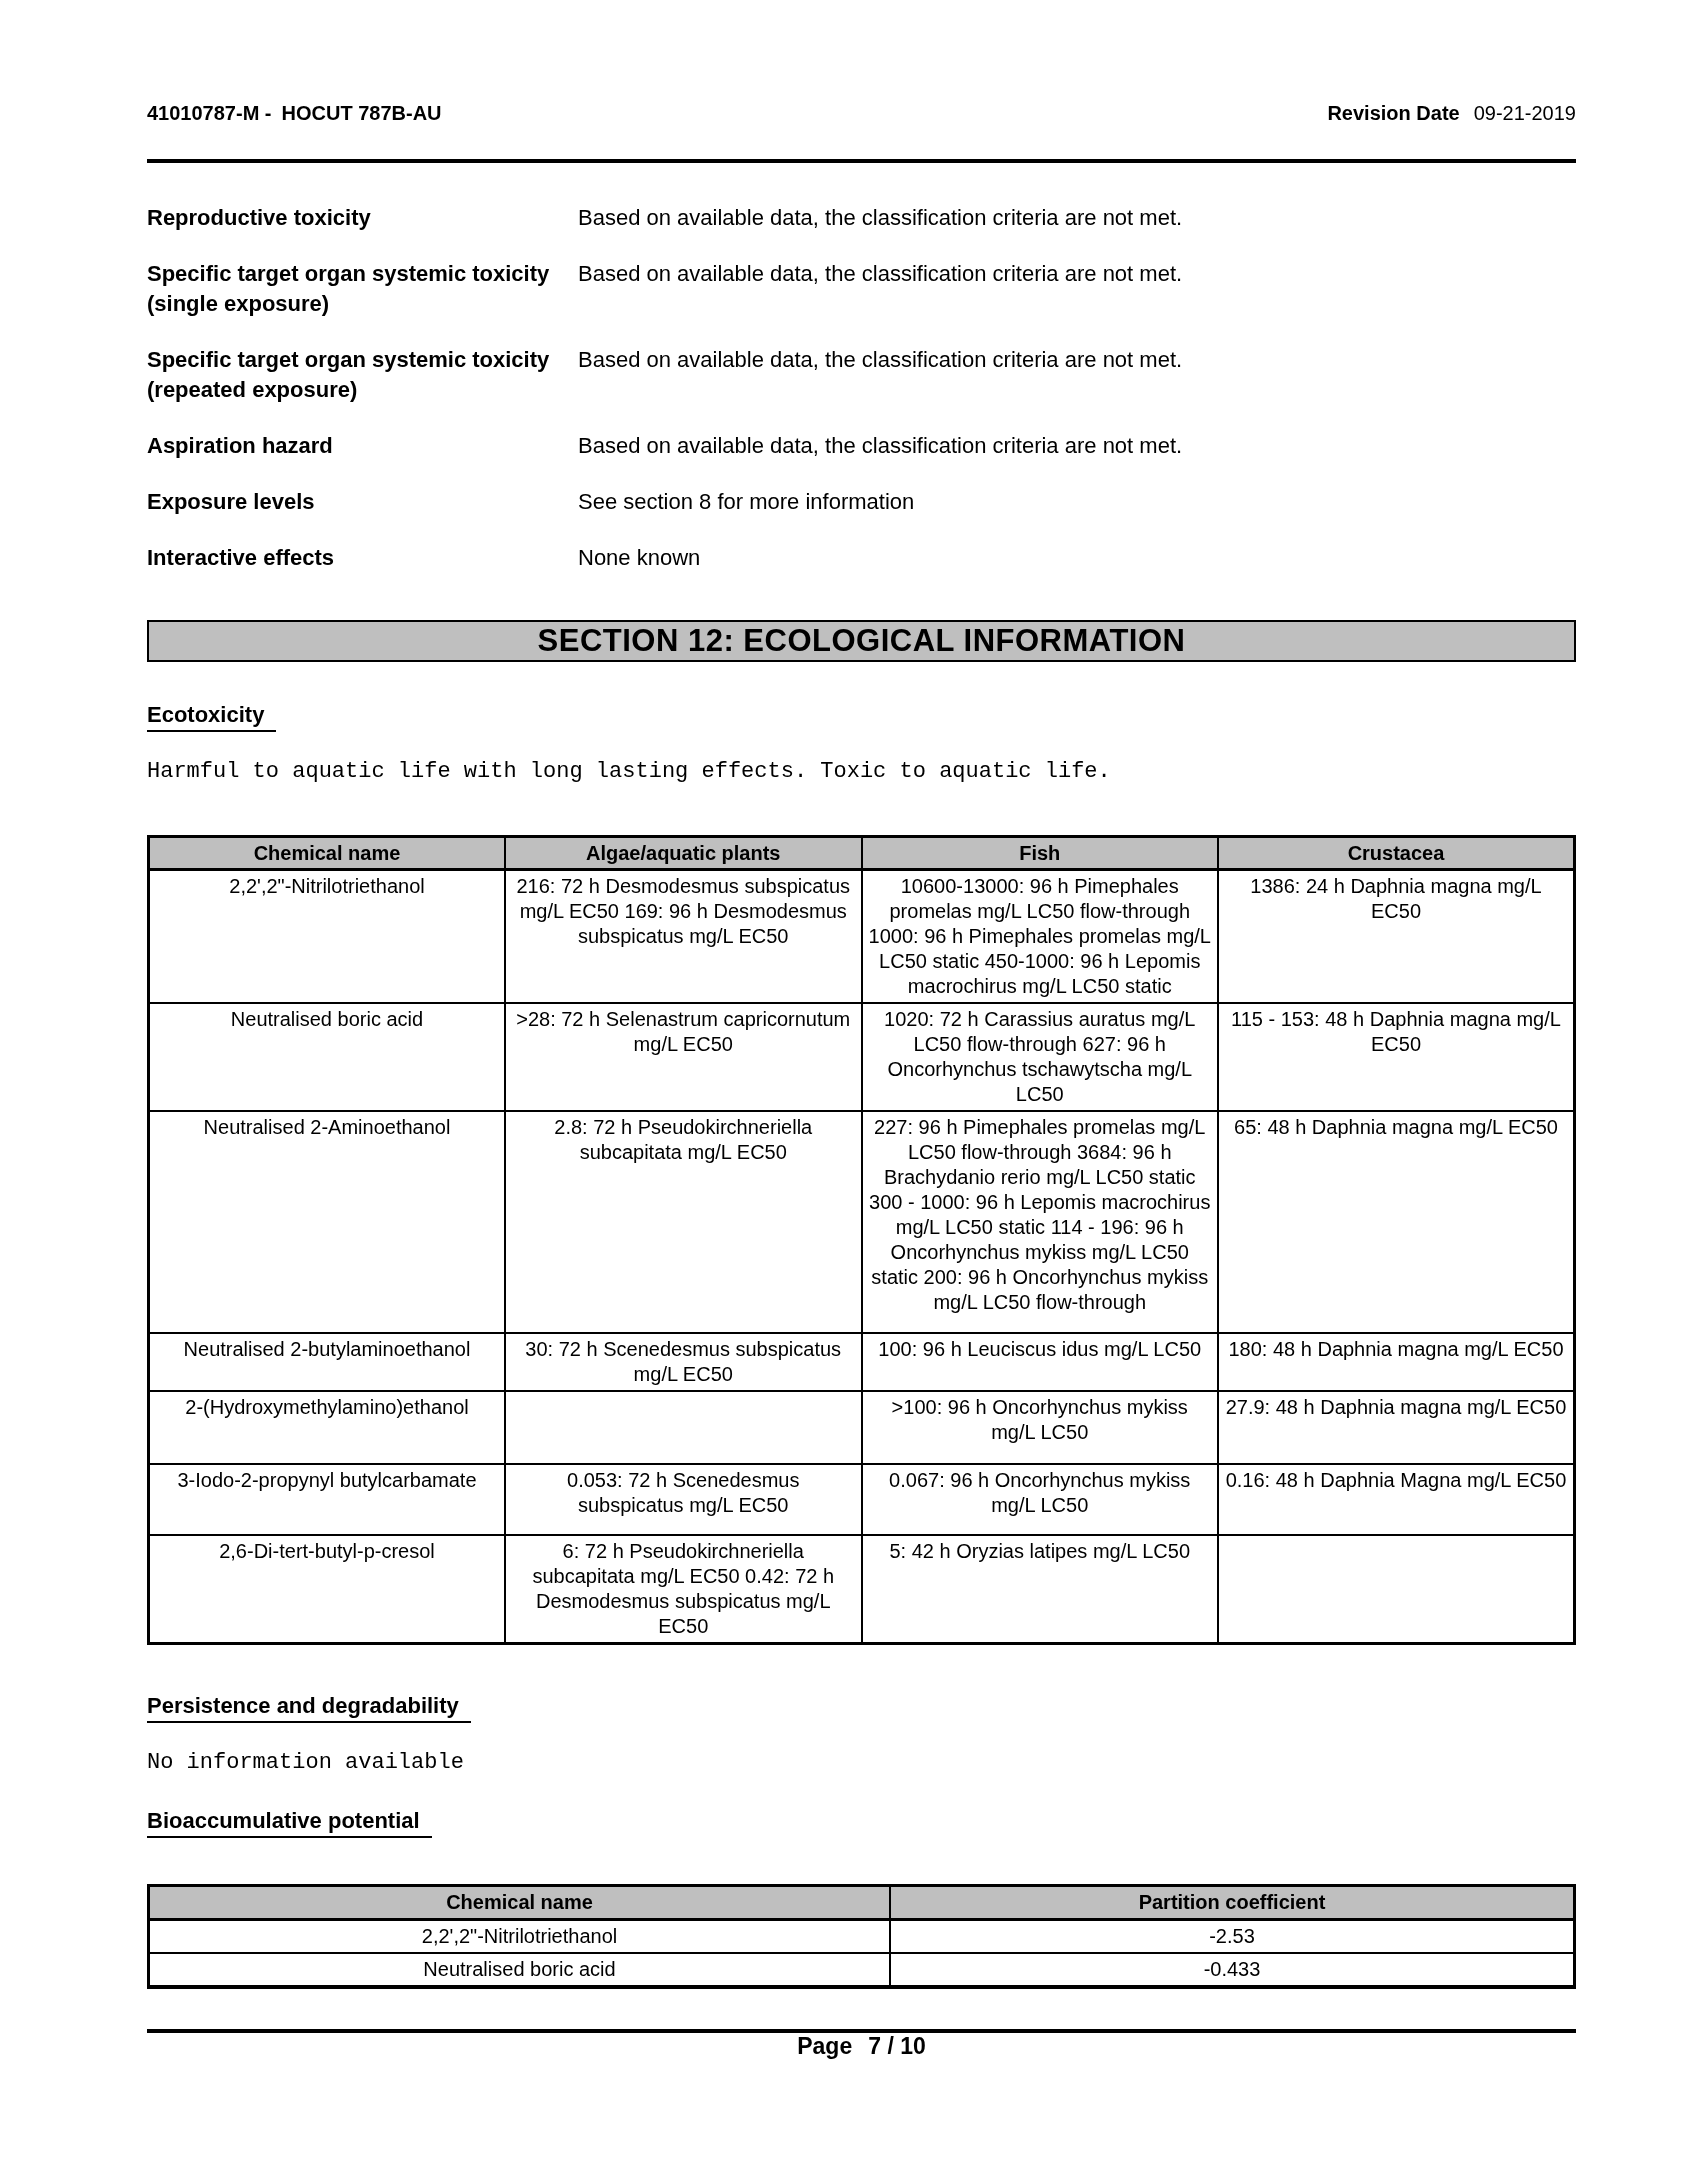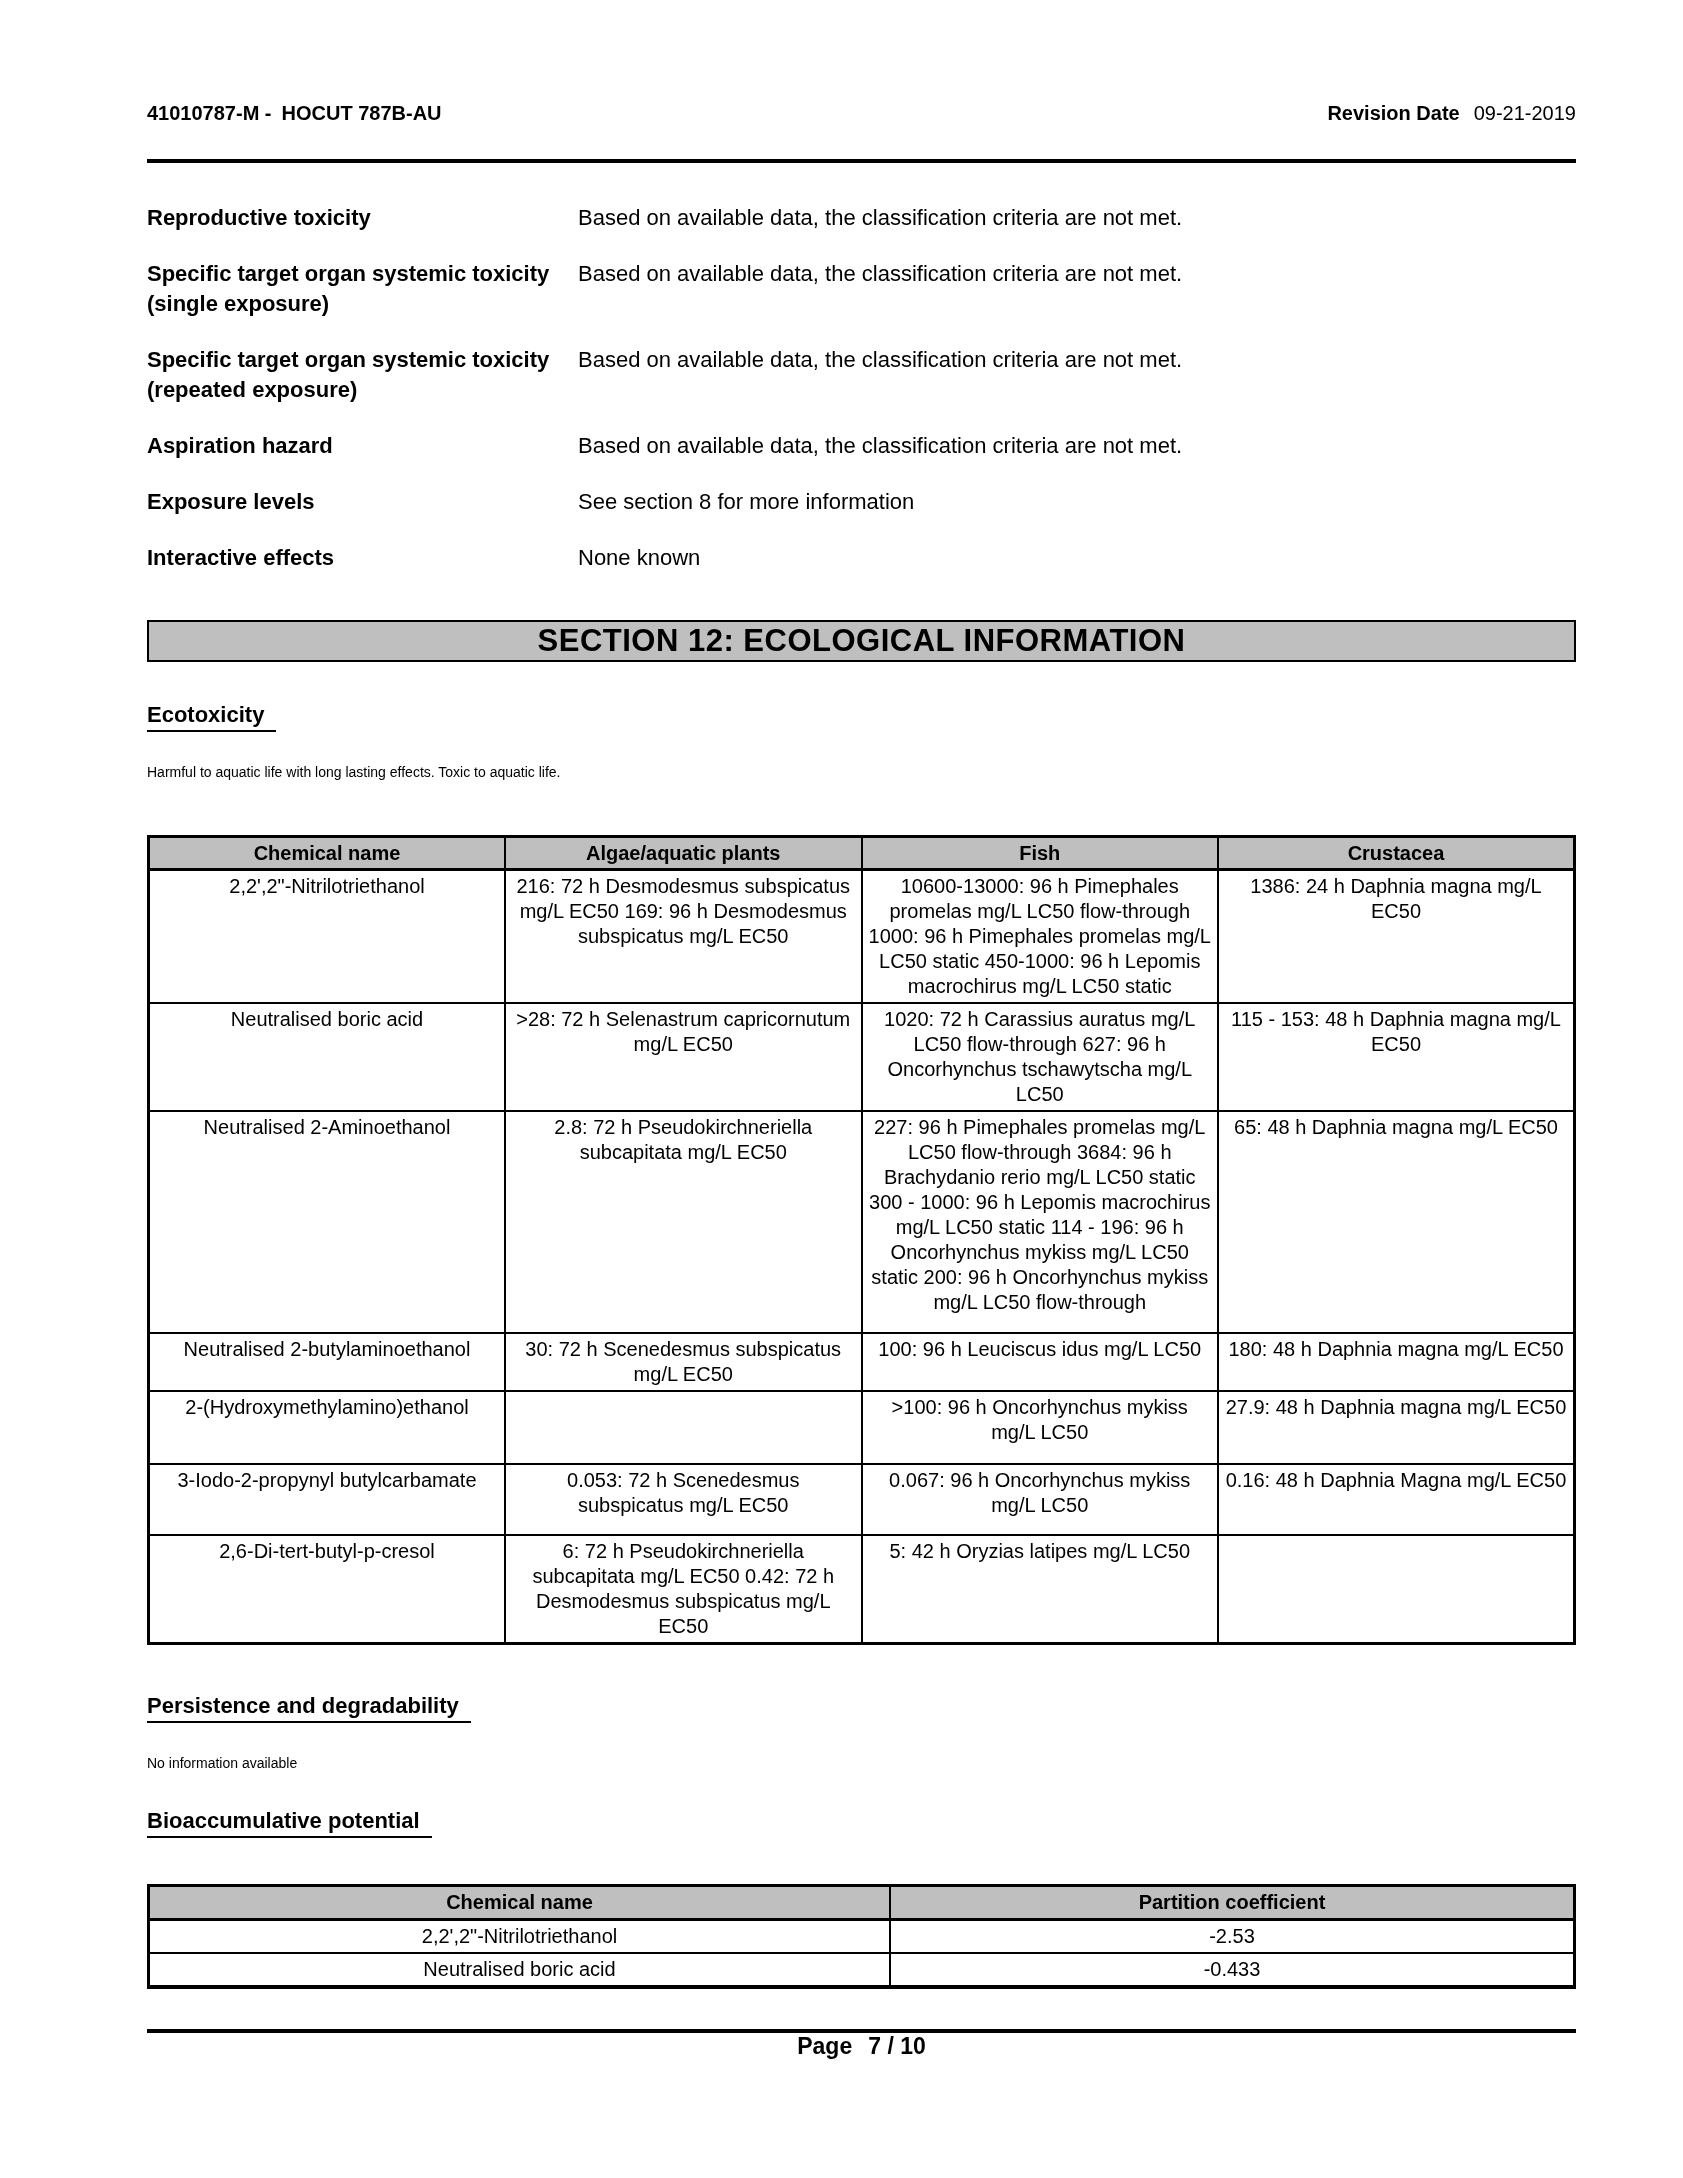--- a/index.html
+++ b/index.html
@@ -32,21 +32,21 @@
     display: flex; align-items: center; justify-content: center;
     font-weight: bold; font-size: 31px; letter-spacing: 0.5px;
   }
 
   .sub-heading {
     margin-top: 38px; font-size: 22px; font-weight: bold; line-height: 30px;
   }
   .sub-heading span {
     display: inline-block; border-bottom: 2px solid #000; padding-right: 12px;
   }
-  .body-text { margin-top: 25px; font-size: 14px; line-height: 30px; }
+  .body-text { margin-top: 25px; font-size: 22px; line-height: 30px; font-family: Liberation Mono, monospace; }
 
   table { border-collapse: collapse; width: 100%; table-layout: fixed; padding-left: 11px; }
   .ecotox-table { margin-top: 48px; border: 3px solid #000; }
   .ecotox-table th, .ecotox-table td {
     border: 2px solid #000; text-align: center; vertical-align: top;
     font-size: 20px; line-height: 25px; padding: 3px 6px;
   }
   .ecotox-table th {
     background: #bfbfbf; font-weight: bold; border-bottom: 3px solid #000;
     height: 33px; vertical-align: middle; padding: 2px 4px;

